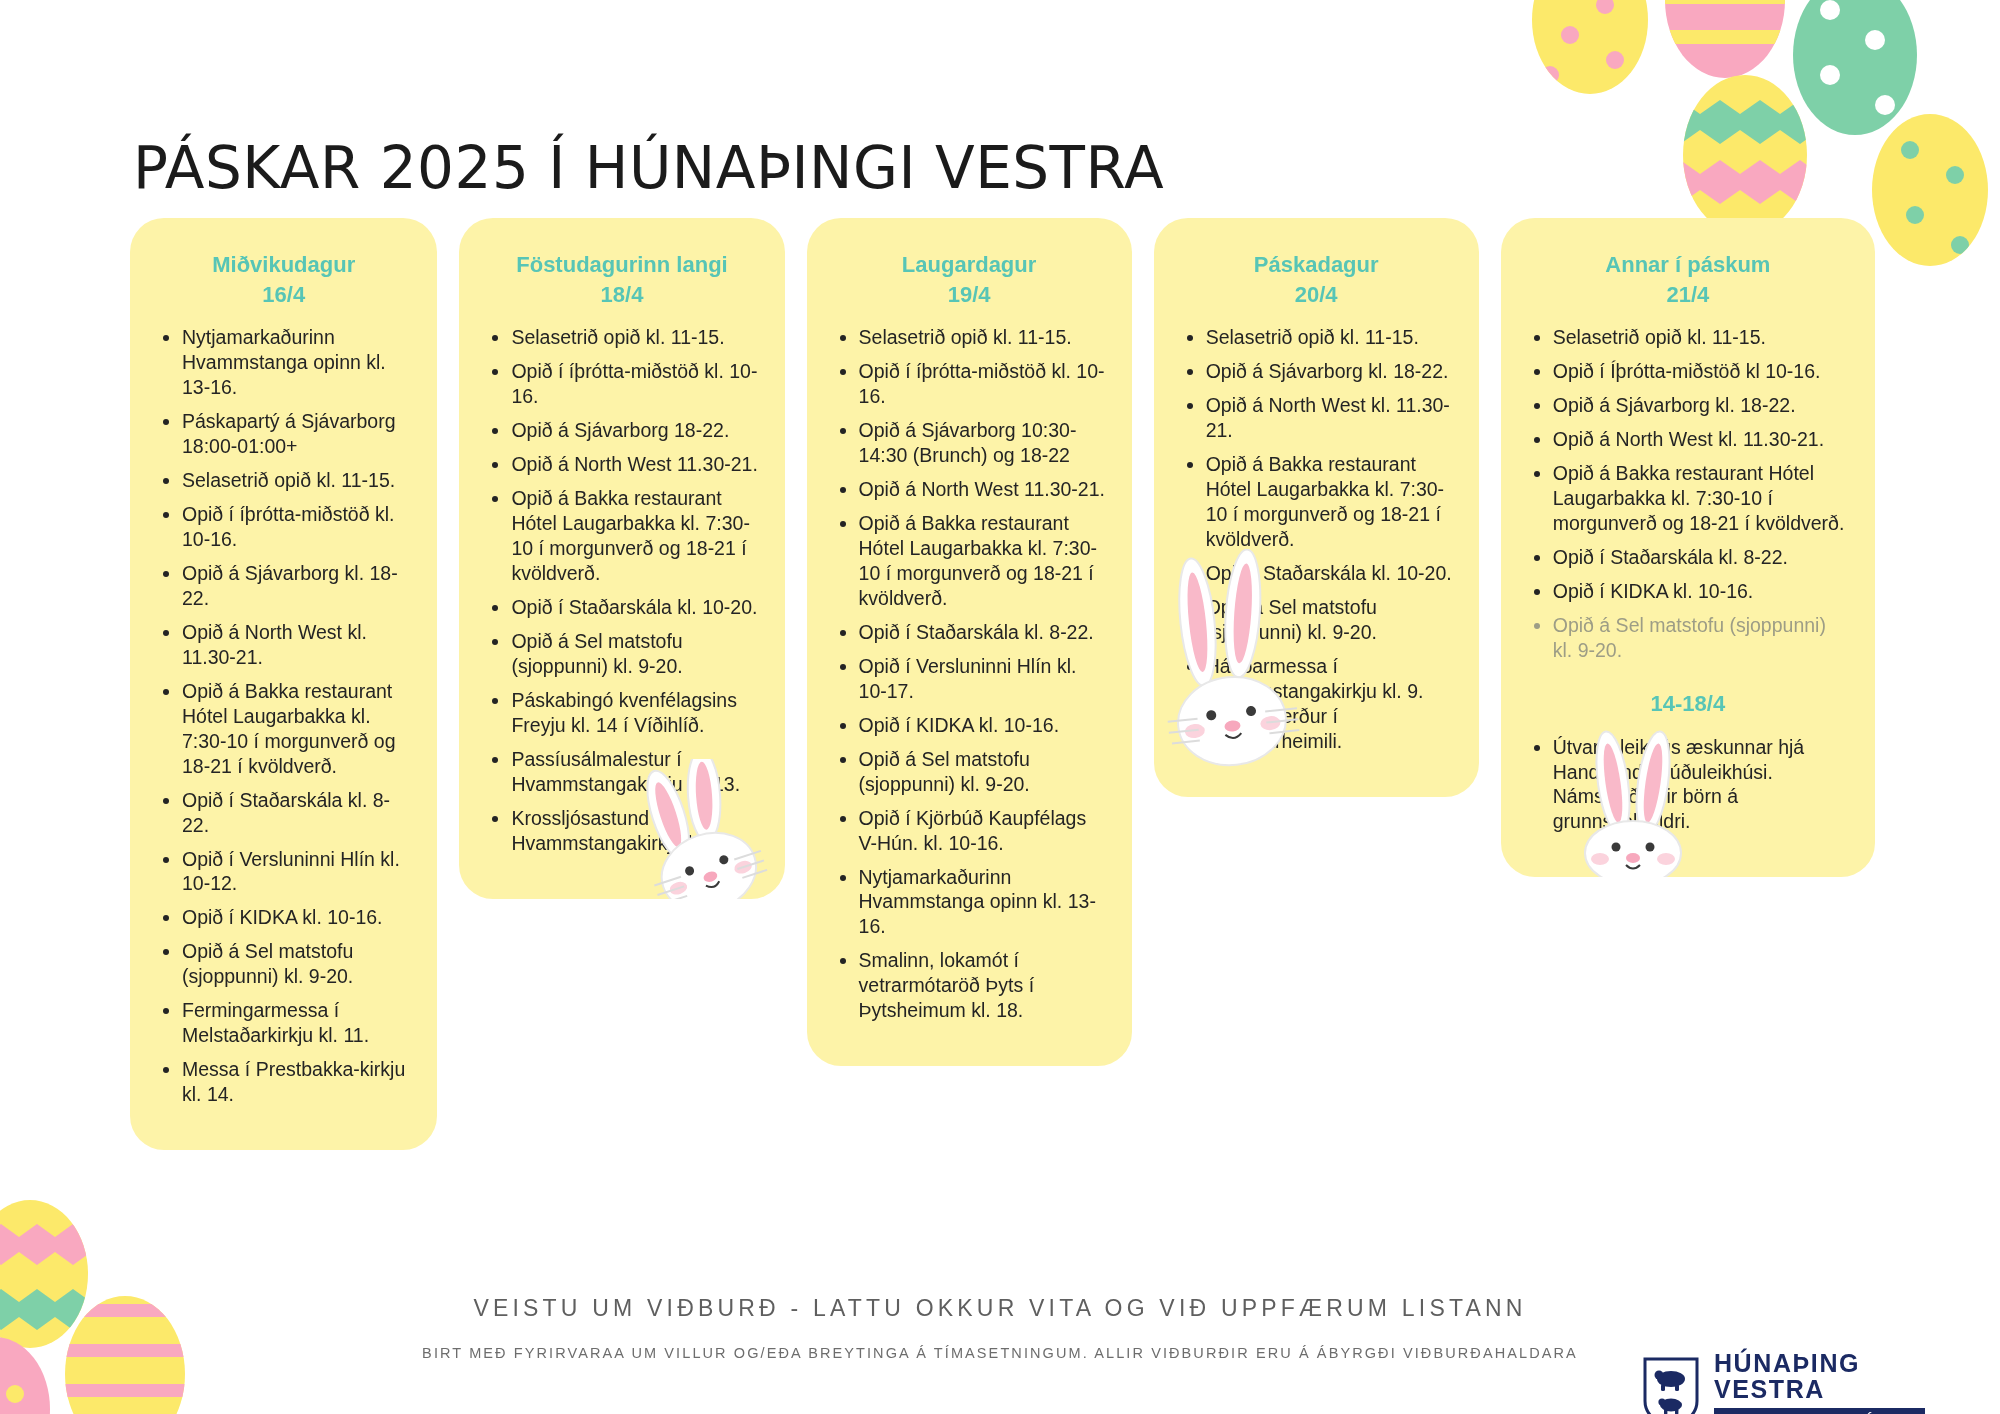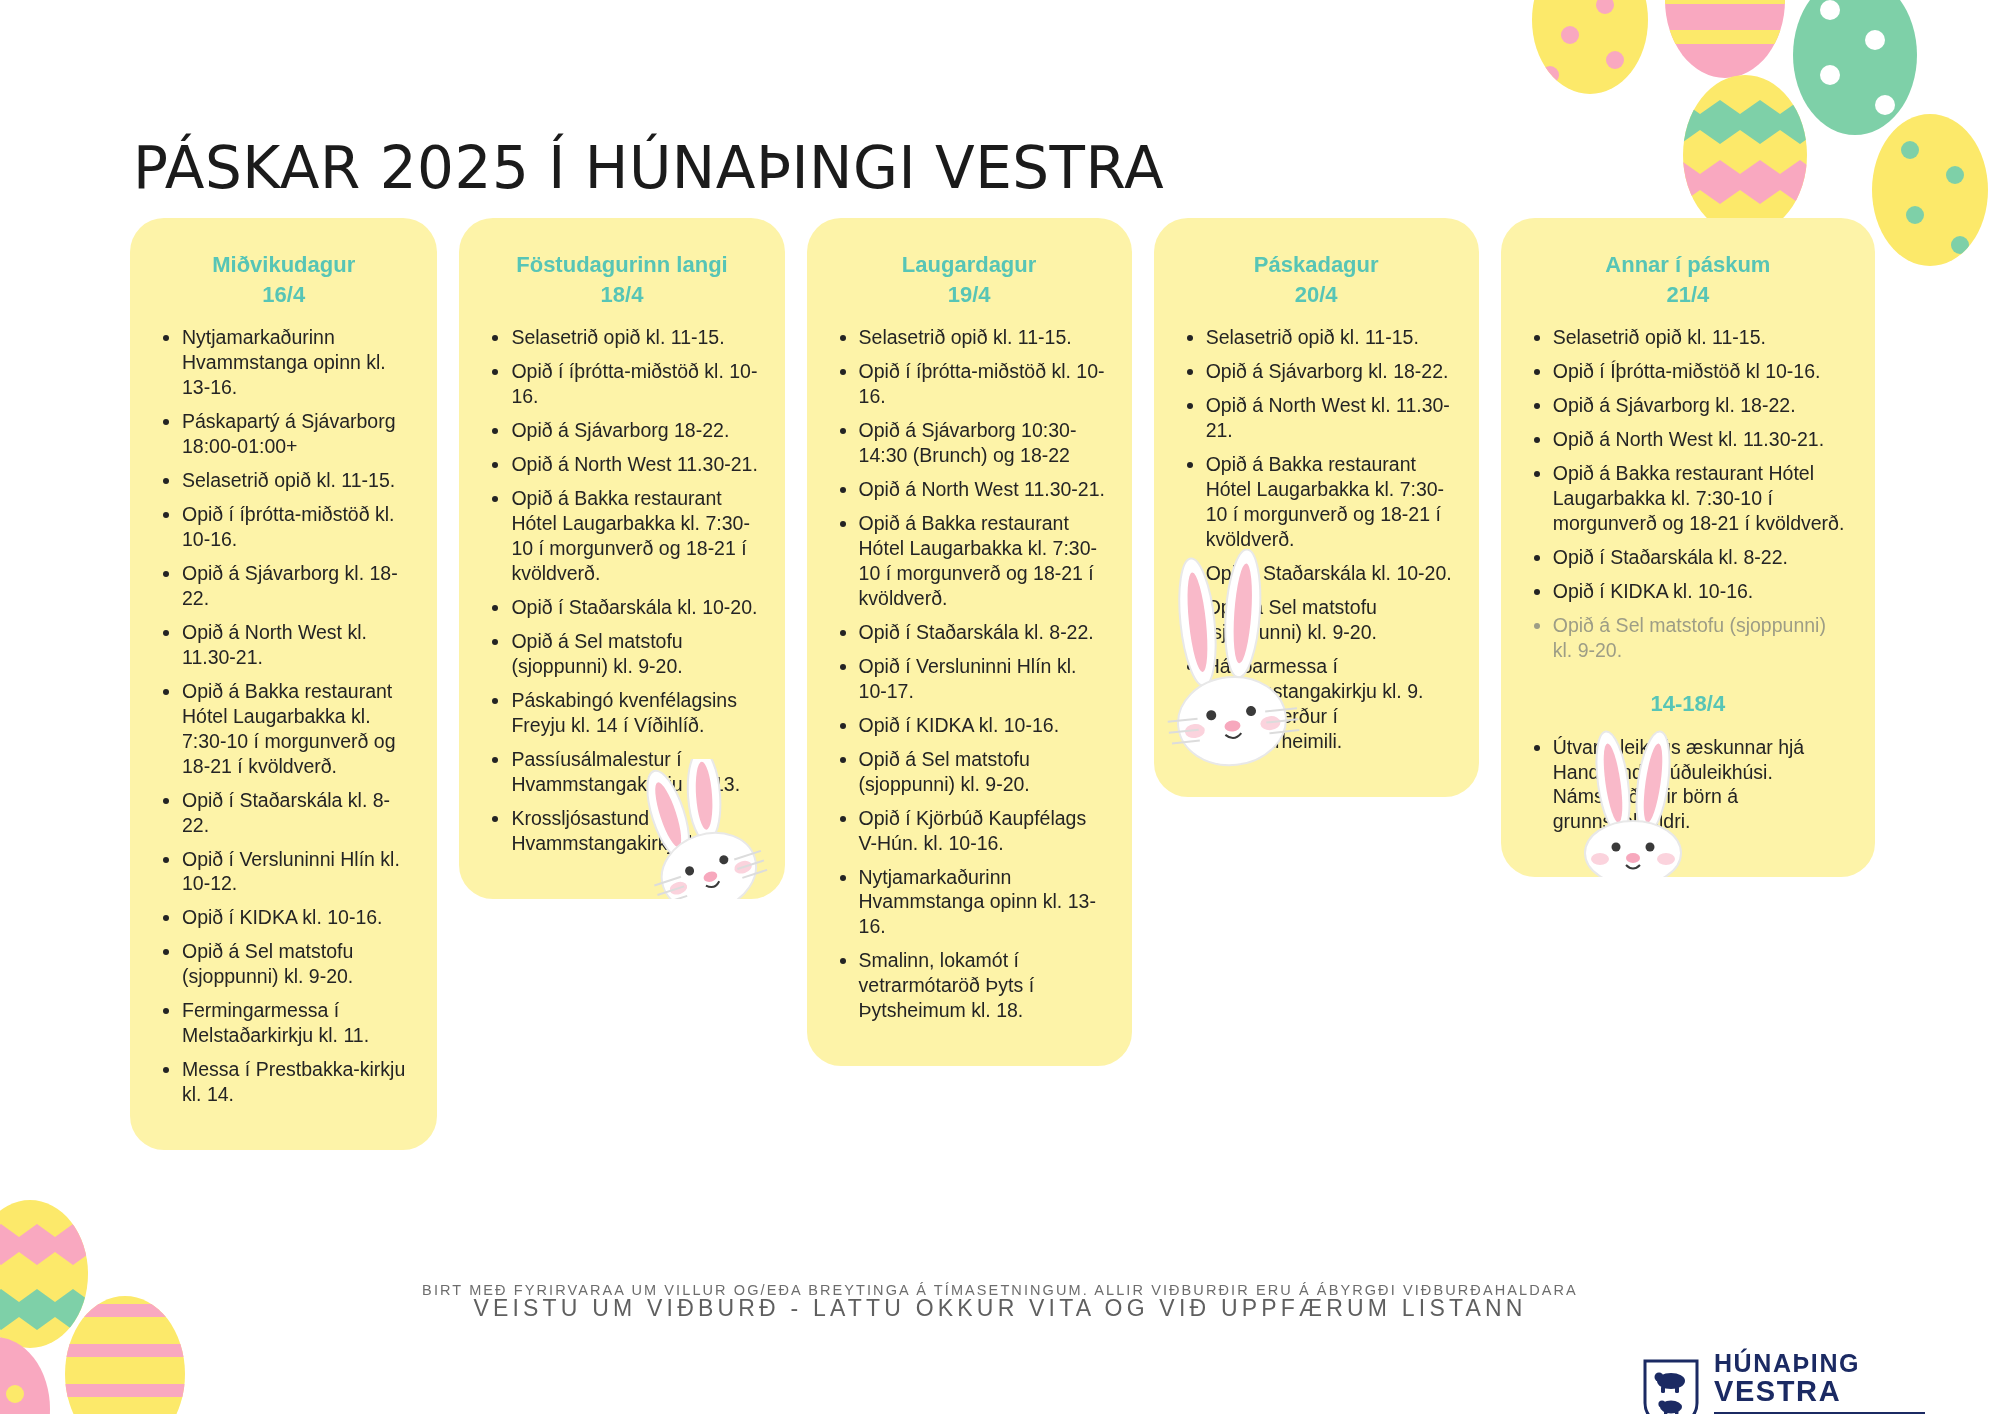--- a/index.html
+++ b/index.html
@@ -88,40 +88,40 @@
     top: 1295px;
     width: 2000px;
     text-align: center;
     font-size: 23px;
     letter-spacing: 4.2px;
     color: #5f5f5f;
   }
   .footer-sub {
     position: absolute;
     left: 0;
-    top: 1282px;
+    top: 1345px;
     width: 2000px;
     text-align: center;
     font-size: 14.5px;
     letter-spacing: 2.1px;
     color: #6d6d6d;
   }
 
   .logo {
     position: absolute;
     right: 75px;
     top: 1350px;
     display: flex;
     align-items: center;
     gap: 14px;
   }
   .logo-shield { width: 58px; height: 74px; }
   .logo-text { display: flex; flex-direction: column; justify-content: center; }
   .logo-line1 { font-size: 25px; letter-spacing: 1.6px; color: #1b2a63; font-weight: 600; line-height: 1.05; }
-  .logo-line2 { font-size: 29px; letter-spacing: 1.6px; color: #1b2a63; font-weight: 600; line-height: 1.05; }
+  .logo-line2 { font-size: 25px; letter-spacing: 1.6px; color: #1b2a63; font-weight: 600; line-height: 1.05; }
   .logo-tag {
     margin-top: 5px;
     background: #1b2a63;
     color: #ffffff;
     font-size: 18px;
     letter-spacing: 1.5px;
     padding: 4px 8px 4px 8px;
     display: inline-block;
   }
 </style>

